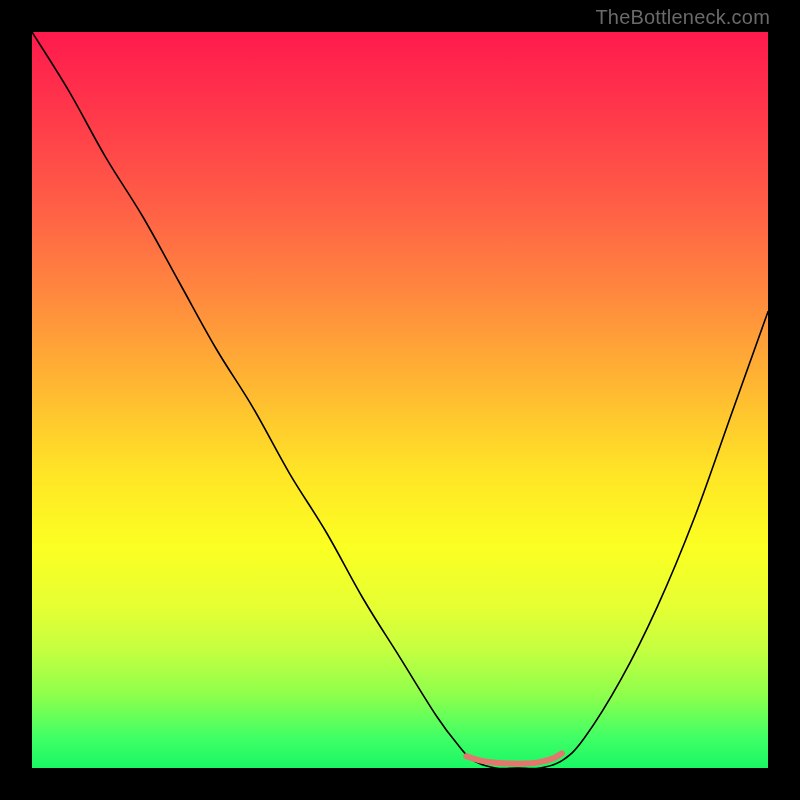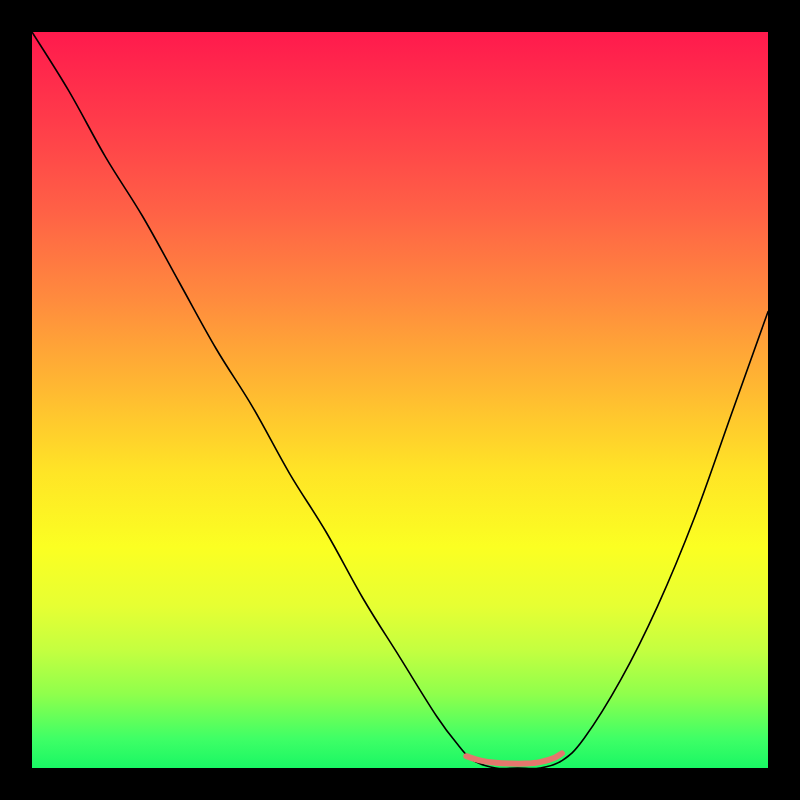--- a/index.html
+++ b/index.html
@@ -54,20 +54,21 @@
     font-size: 20px;
     letter-spacing: 0.2px;
     user-select: none;
   }
 </style>
 </head>
 <body>
 
 <div class="frame">
 
+  <div class="watermark">TheBottleneck.com</div>
 
   <div class="plot-area">
     <svg class="plot-svg" viewBox="0 0 736 736" preserveAspectRatio="none">
       <path fill="none" stroke="#000" stroke-width="1.6" stroke-linecap="round" d="M 0.00 0.00 C 6.62 10.60, 23.55 36.36, 36.80 58.88 C 50.05 81.40, 60.35 102.60, 73.60 125.12 C 86.85 147.64, 97.15 161.48, 110.40 184.00 C 123.65 206.52, 133.95 226.39, 147.20 250.24 C 160.45 274.09, 170.75 293.96, 184.00 316.48 C 197.25 339.00, 207.55 352.84, 220.80 375.36 C 234.05 397.88, 244.35 419.08, 257.60 441.60 C 270.85 464.12, 281.15 477.96, 294.40 500.48 C 307.65 523.00, 317.95 544.20, 331.20 566.72 C 344.45 589.24, 354.75 604.40, 368.00 625.60 C 381.25 646.80, 394.20 668.58, 404.80 684.48 C 415.40 700.38, 420.26 705.97, 426.88 713.92 C 433.50 721.87, 434.98 724.67, 441.60 728.64 C 448.22 732.61, 455.73 734.68, 463.68 736.00 C 471.63 737.32, 477.81 736.00, 485.76 736.00 C 493.71 736.00, 499.89 737.32, 507.84 736.00 C 515.79 734.68, 521.97 733.94, 529.92 728.64 C 537.87 723.34, 541.40 721.13, 552.00 706.56 C 562.60 691.99, 575.55 671.53, 588.80 647.68 C 602.05 623.83, 612.35 603.23, 625.60 574.08 C 638.85 544.93, 649.15 520.20, 662.40 485.76 C 675.65 451.32, 685.95 419.81, 699.20 382.72 C 712.45 345.63, 729.38 298.23, 736.00 279.68"></path>
       <path fill="none" stroke="#e4776d" stroke-width="6" stroke-linecap="round" d="M 434.24 724.22 C 436.89 725.02, 443.66 727.45, 448.96 728.64 C 454.26 729.83, 458.38 730.32, 463.68 730.85 C 468.98 731.38, 473.10 731.45, 478.40 731.58 C 483.70 731.72, 487.82 731.85, 493.12 731.58 C 498.42 731.32, 502.54 731.17, 507.84 730.11 C 513.14 729.05, 518.59 727.29, 522.56 725.70 C 526.53 724.11, 528.60 722.07, 529.92 721.28"></path>
     </svg>
   </div>
 
 </div>
 

